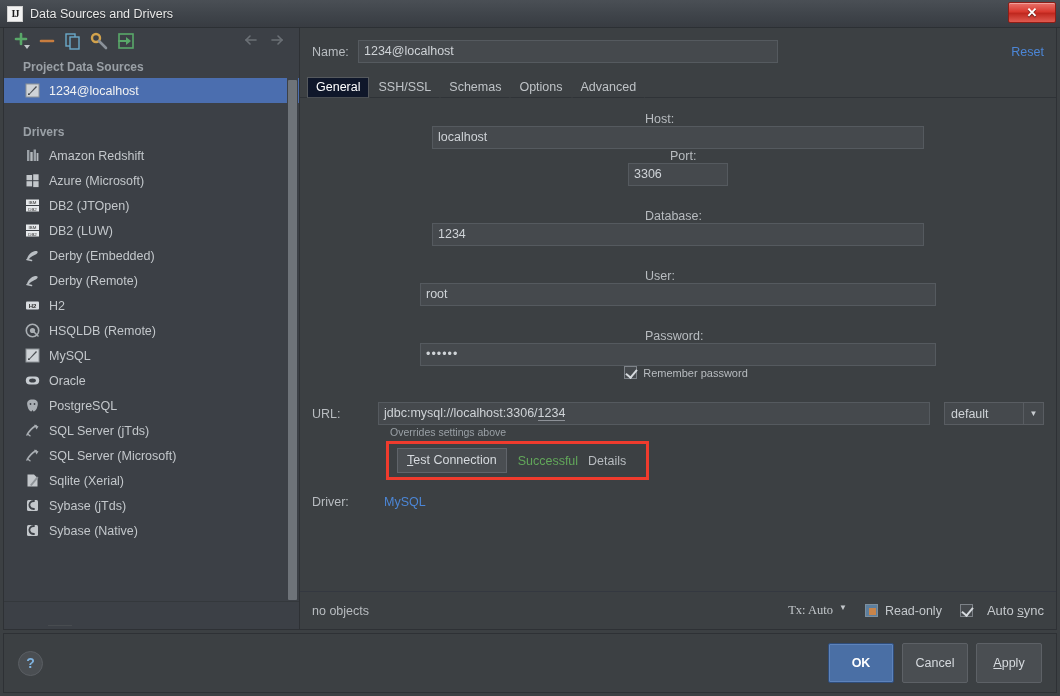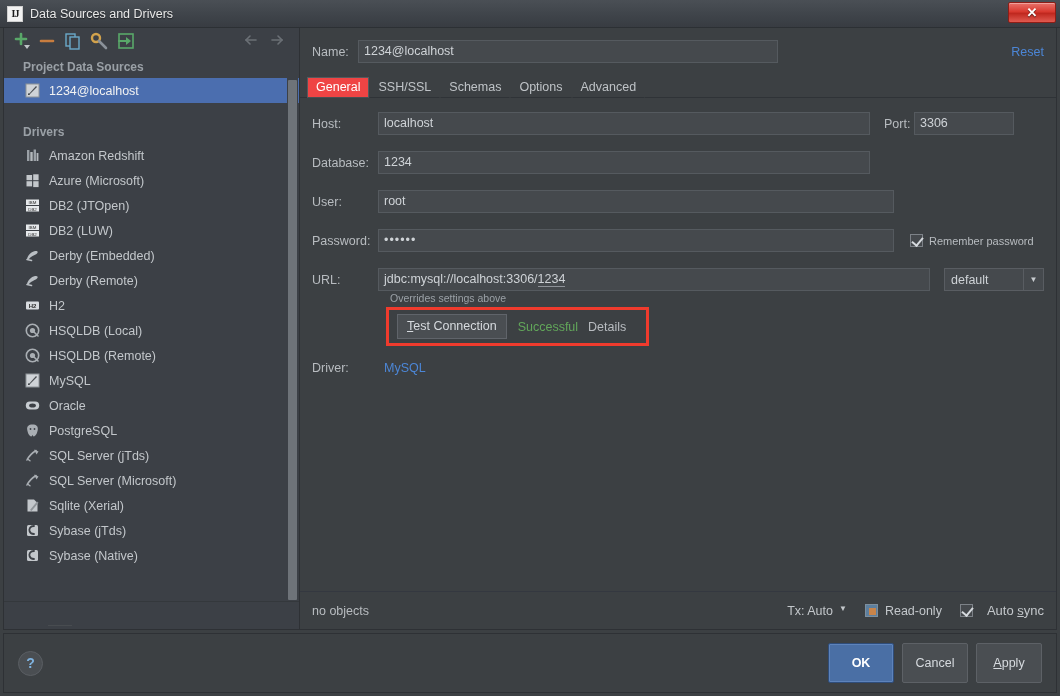--- a/index.html
+++ b/index.html
@@ -164,33 +164,33 @@
   .tab {
     padding: 2px 8px 3px 8px;
     font-size: 12.5px; color: #bfc3c7;
     background: #3c4043;
     border: 1px solid transparent;
     border-bottom: 1px solid #2f3337;
     position: relative; z-index: 2;
     white-space: nowrap;
   }
   .tab.active {
-    background: #ef4444;
+    background: #0f172a;
     border: 1px solid #55595d;
     border-bottom: 1px solid #4a4e52;
     color: #ffffff;
   }
 
   
   #form {
     padding: 14px 12px 0 12px;
     position: relative;
     flex: 1;
   }
-  .frow { display: flex; align-items: center; margin-bottom: 16px; }
+  .frow { display: flex; align-items: center; margin-bottom: 23px; flex-direction: column; }
   .frow .lbl { width: 66px; flex: none; }
   .f-host { width: 492px; }
   .f-port-lbl { margin-left: 14px; width: 30px; color:#b8bcc0; font-size:12.5px; flex:none; }
   .f-port { width: 100px; }
   .f-database { width: 492px; }
   .f-user { width: 516px; }
   .f-password { width: 516px; }
   .pw-dots { letter-spacing: 1px; }
 
   .cbx {
@@ -259,21 +259,21 @@
   
   #right-status {
     height: 38px;
     border-top: 1px solid #343840;
     display:flex; align-items:center;
     padding: 0 12px;
     flex: none;
   }
   #no-objects { color:#b8bcc0; font-size:12.5px; }
   #status-right { margin-left:auto; display:flex; align-items:center; }
-  #tx-auto { color:#c3c7cb; font-size:12.5px; display:flex; align-items:flex-start; }
+  #tx-auto { color:#c3c7cb; font-size:12.5px; display:flex; align-items:flex-start;font-family:Liberation Serif, serif; }
   #tx-caret { margin-left:6px; font-size:8px; color:#c3c7cb; }
   #readonly-wrap { display:flex; align-items:center; margin-left:18px; }
   #readonly-box {
     width:13px; height:13px; background:#5d7f9e; border:1px solid #7d8f9e;
     position:relative;
   }
   #readonly-box::after {
     content:""; position:absolute; left:3px; top:3px; width:7px; height:7px;
     background:#c8844a;
   }
@@ -475,30 +475,20 @@
               <span>Derby (Remote)</span>
             </div>
             <div class="tree-row">
               <span class="ic">
                 <svg width="15" height="15" viewBox="0 0 15 15">
                   <rect x="1" y="3.5" width="13" height="8" rx="1" fill="#d8dbdf"></rect>
                   <text x="7.5" y="10" font-size="6" font-weight="bold" fill="#2b2b2b" text-anchor="middle" font-family="Liberation Sans">H2</text>
                 </svg>
               </span>
               <span>H2</span>
-            </div>
-            <div class="tree-row">
-              <span class="ic">
-                <svg width="15" height="15" viewBox="0 0 15 15">
-                  <circle cx="7.5" cy="7.5" r="6.2" fill="none" stroke="#a9aeb3" stroke-width="1.6"></circle>
-                  <circle cx="7.5" cy="7.5" r="2.6" fill="#a9aeb3"></circle>
-                  <path d="M9.5 9.5 L13 13" stroke="#a9aeb3" stroke-width="1.6" stroke-linecap="round"></path>
-                </svg>
-              </span>
-              <span>HSQLDB (Local)</span>
             </div>
             <div class="tree-row">
               <span class="ic">
                 <svg width="15" height="15" viewBox="0 0 15 15">
                   <circle cx="7.5" cy="7.5" r="6.2" fill="none" stroke="#a9aeb3" stroke-width="1.6"></circle>
                   <circle cx="7.5" cy="7.5" r="2.6" fill="#a9aeb3"></circle>
                   <path d="M9.5 9.5 L13 13" stroke="#a9aeb3" stroke-width="1.6" stroke-linecap="round"></path>
                 </svg>
               </span>
               <span>HSQLDB (Remote)</span>

